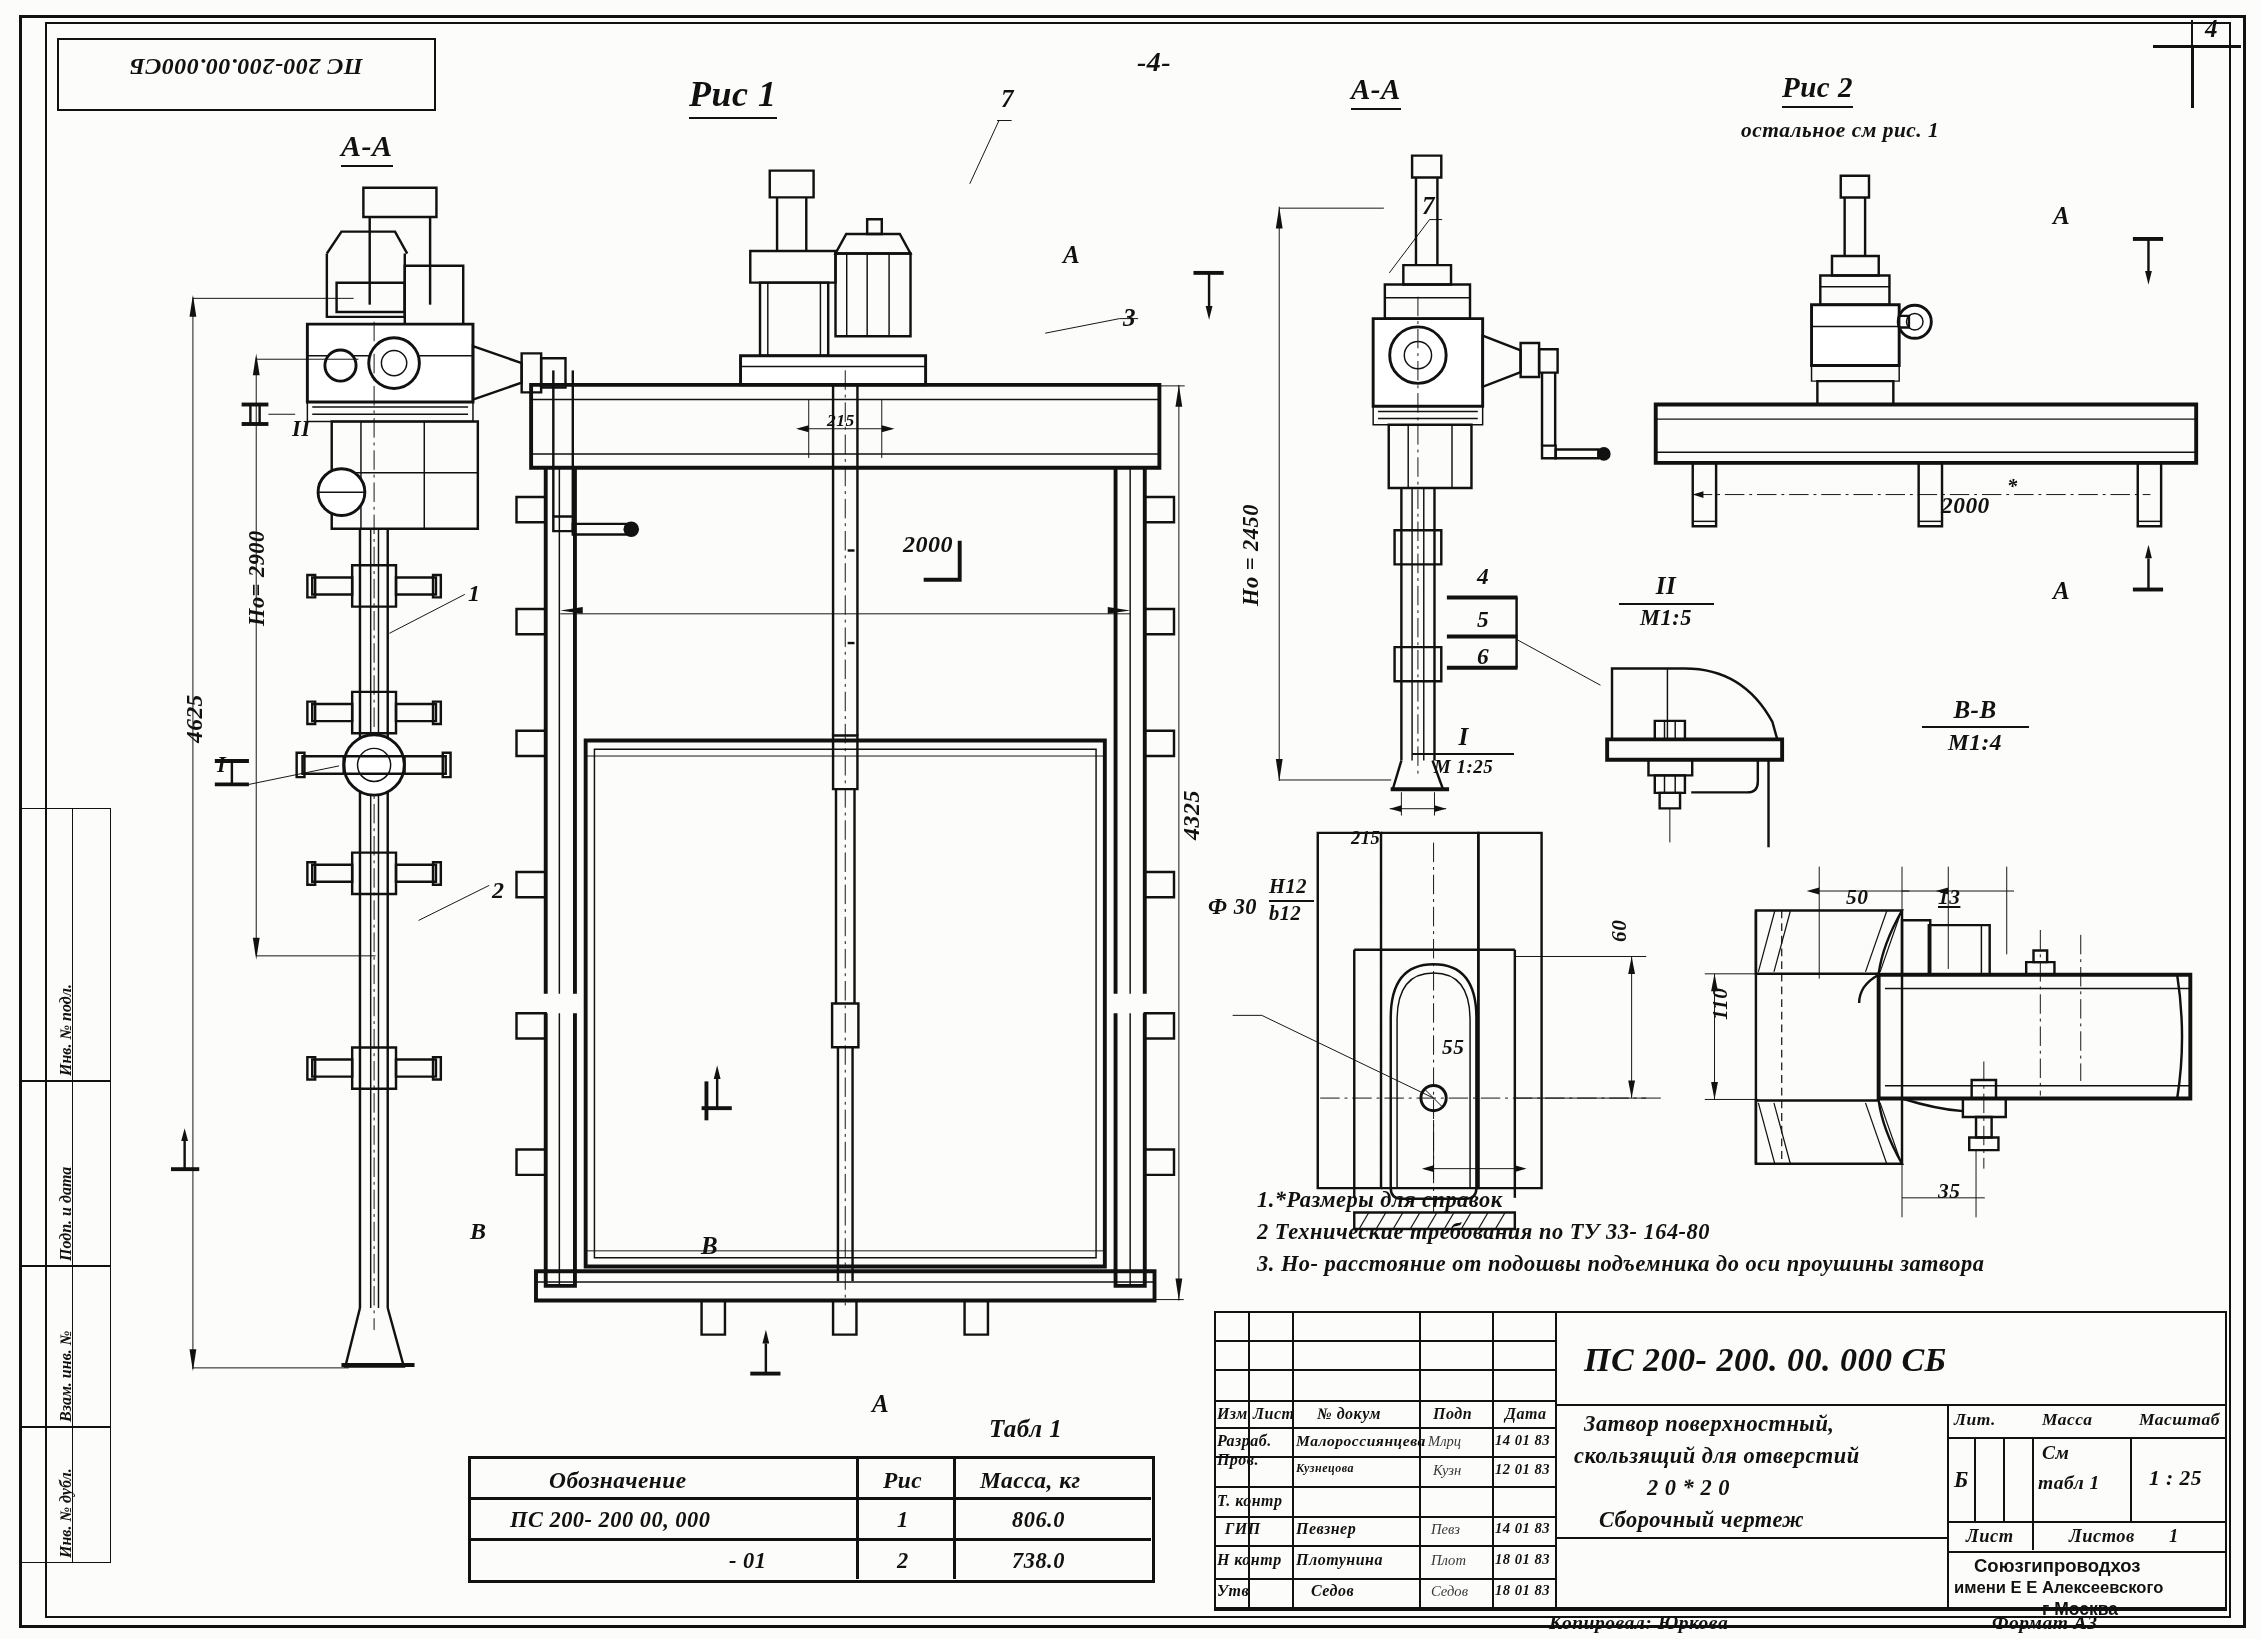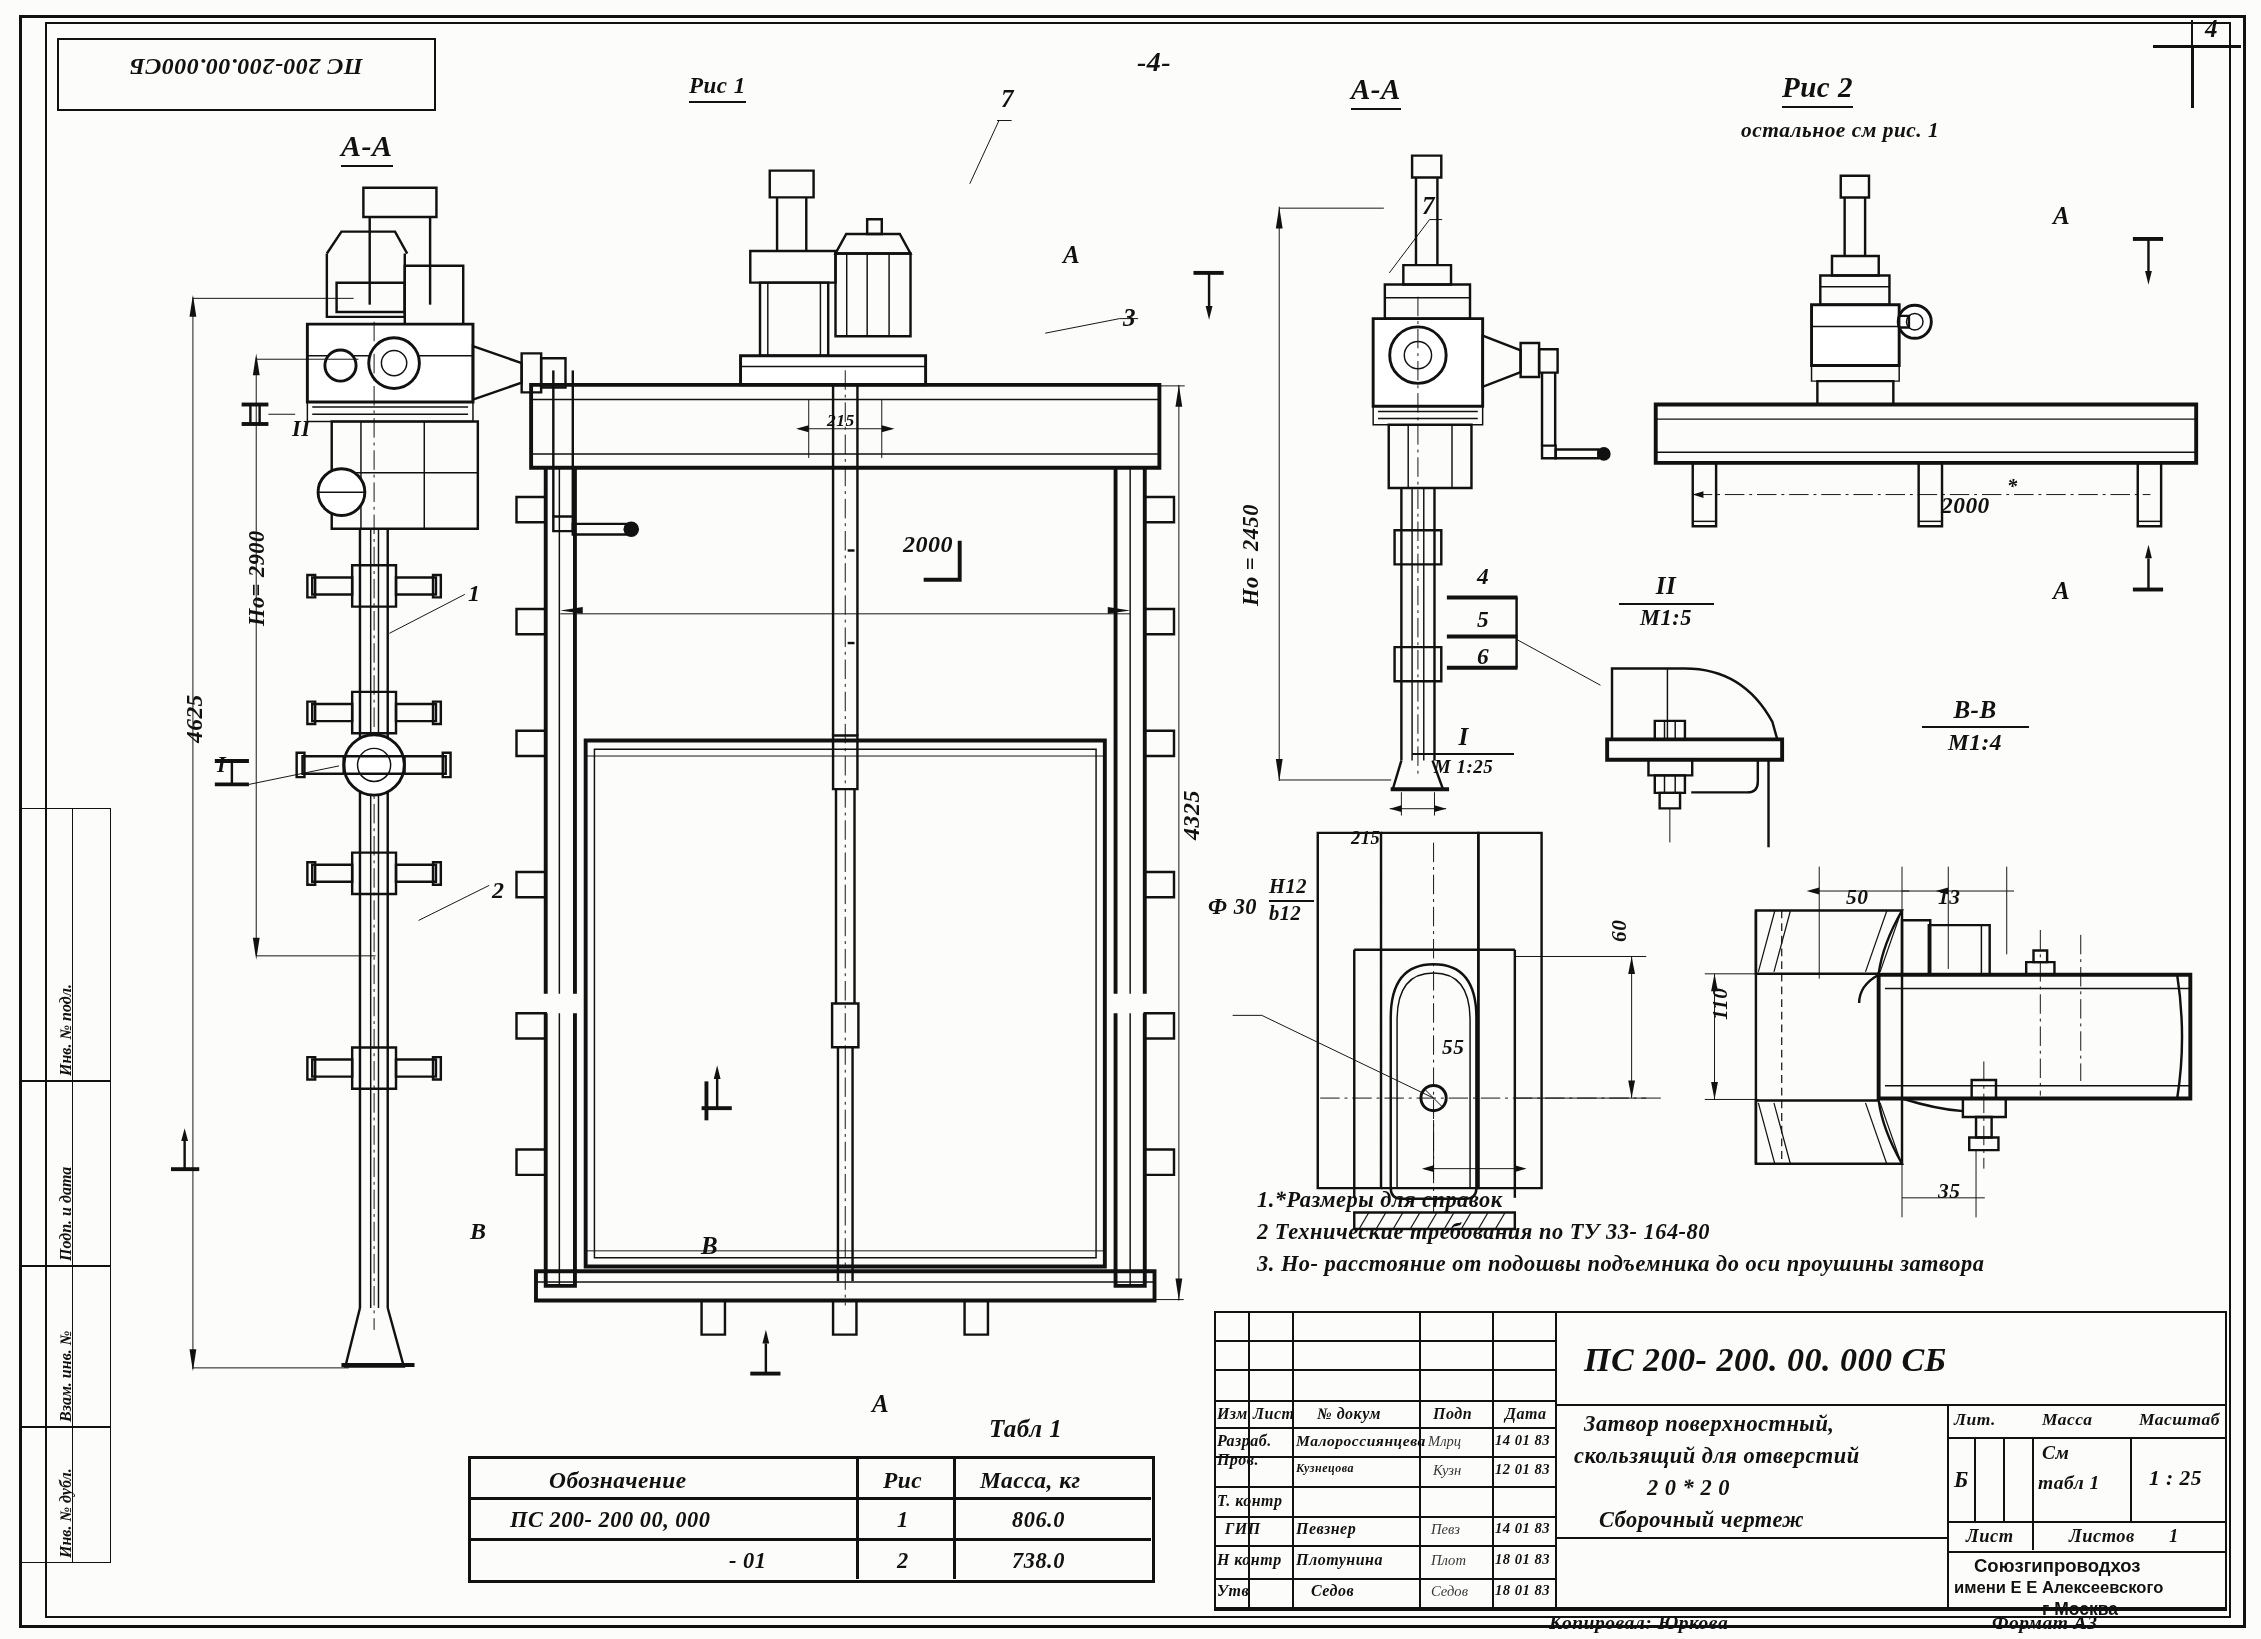--- a/index.html
+++ b/index.html
@@ -181,21 +181,21 @@
   <div class="txt" style="left:217px;top:752px;font-size:22.4px;">I</div>
   <div class="txt" style="left:470px;top:1218px;font-size:24px;">В</div>
   <div class="txt" style="left:468px;top:580px;font-size:24px;">1</div>
   <div class="txt" style="left:492px;top:877px;font-size:24px;">2</div>
 
   <svg width="195" height="584" style="left:360px;top:536px;" viewBox="0 0 400 1200">
     <path class="st1" d="M215,120 L60,200"></path>
     <path class="st1" d="M265,718 L120,790"></path>
   </svg>
 
-  <div class="txt ul" style="left:689px;top:73px;font-size:23px;">Рис 1</div>
+  <div class="txt ul" style="left:689px;top:73px;font-size:36px;">Рис 1</div>
 
   <svg width="828" height="1315" style="left:497px;top:156px;" viewBox="0 0 1700 2700">
 
     <path class="st" d="M560,30 h90 v55 h-90 z"></path>
     <path class="st" d="M575,85 v110"></path>
       <path class="st" d="M635,85 v110"></path>
     <path class="st" d="M520,195 h175 v65 h-175 z"></path>
     <path class="st" d="M540,260 h140 v150 h-140 z"></path>
     <path class="st2" d="M556,260 v150"></path>
       <path class="st2" d="M664,260 v150"></path>
@@ -579,21 +579,21 @@
     <path class="st1" d="M-40,260 v258"></path>
     <path class="fill" d="M-47,296 l7,-36 l7,36 z"></path>
     <path class="fill" d="M-47,482 l7,36 l7,-36 z"></path>
 
     <path class="st1" d="M345,650 v110"></path>
     <path class="st1" d="M497,622 v138"></path>
     <path class="st1" d="M345,720 h170"></path>
   </svg>
 
   <div class="txt" style="left:1846px;top:885px;font-size:21.4px;">50</div>
-  <div class="txt" style="left:1938px;top:885px;font-size:21.4px;">13</div>
+  <div class="txt" style="left:1938px;top:885px;font-size:21.4px;text-decoration:underline;">13</div>
   <div class="txt" style="left:1708px;top:1020px;font-size:21.4px;transform:rotate(-90deg);transform-origin:left top;">110</div>
   <div class="txt" style="left:1938px;top:1179px;font-size:21.4px;">35</div>
 
   <div class="abs" style="left:1257px;top:1184px;">
     <div class="txt" style="position:relative;font-size:22.4px;line-height:32px;">1.*Размеры для  справок</div>
     <div class="txt" style="position:relative;font-size:22.4px;line-height:32px;">2 Технические  требования  по ТУ 33- 164-80</div>
     <div class="txt" style="position:relative;font-size:22.4px;line-height:32px;">3. Но- расстояние  от подошвы  подъемника  до оси проушины  затвора</div>
   </div>
 
   <div class="txt" style="left:989px;top:1415px;font-size:25px;">Табл 1</div>

